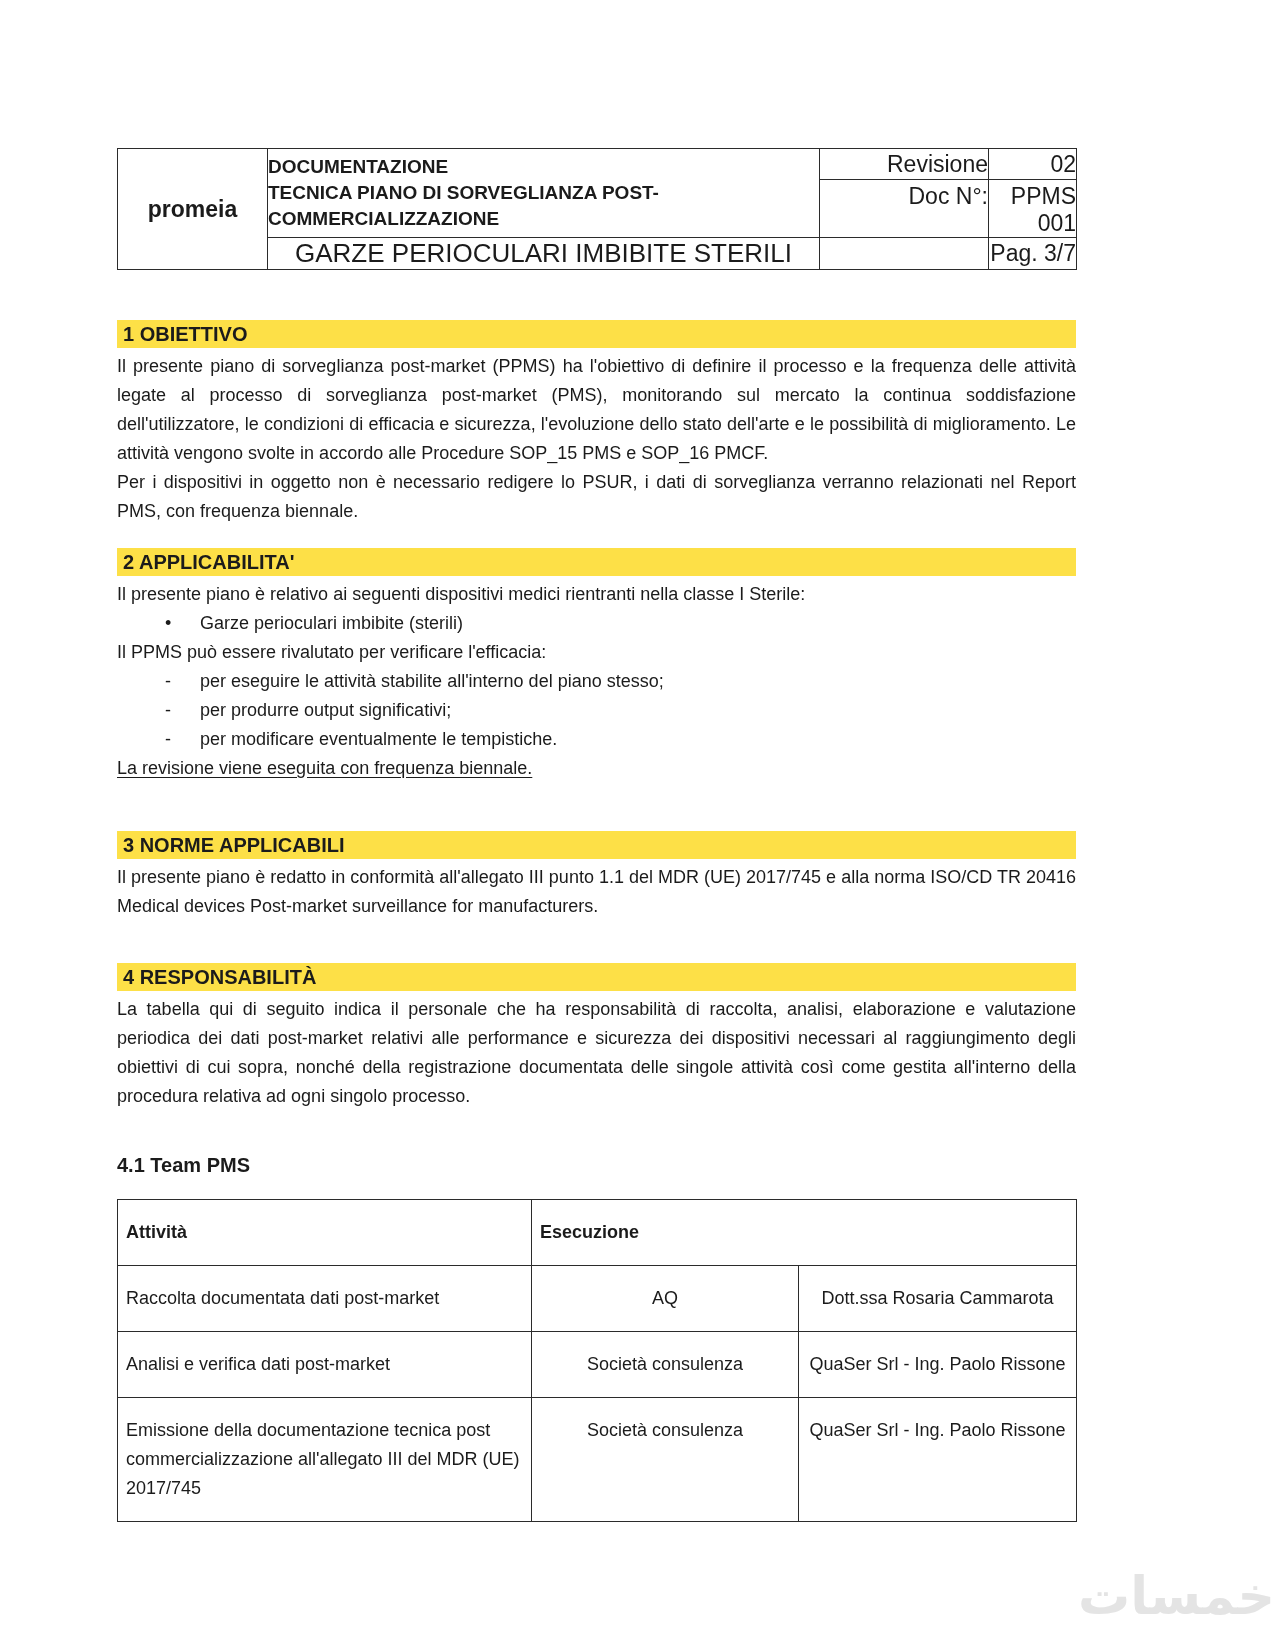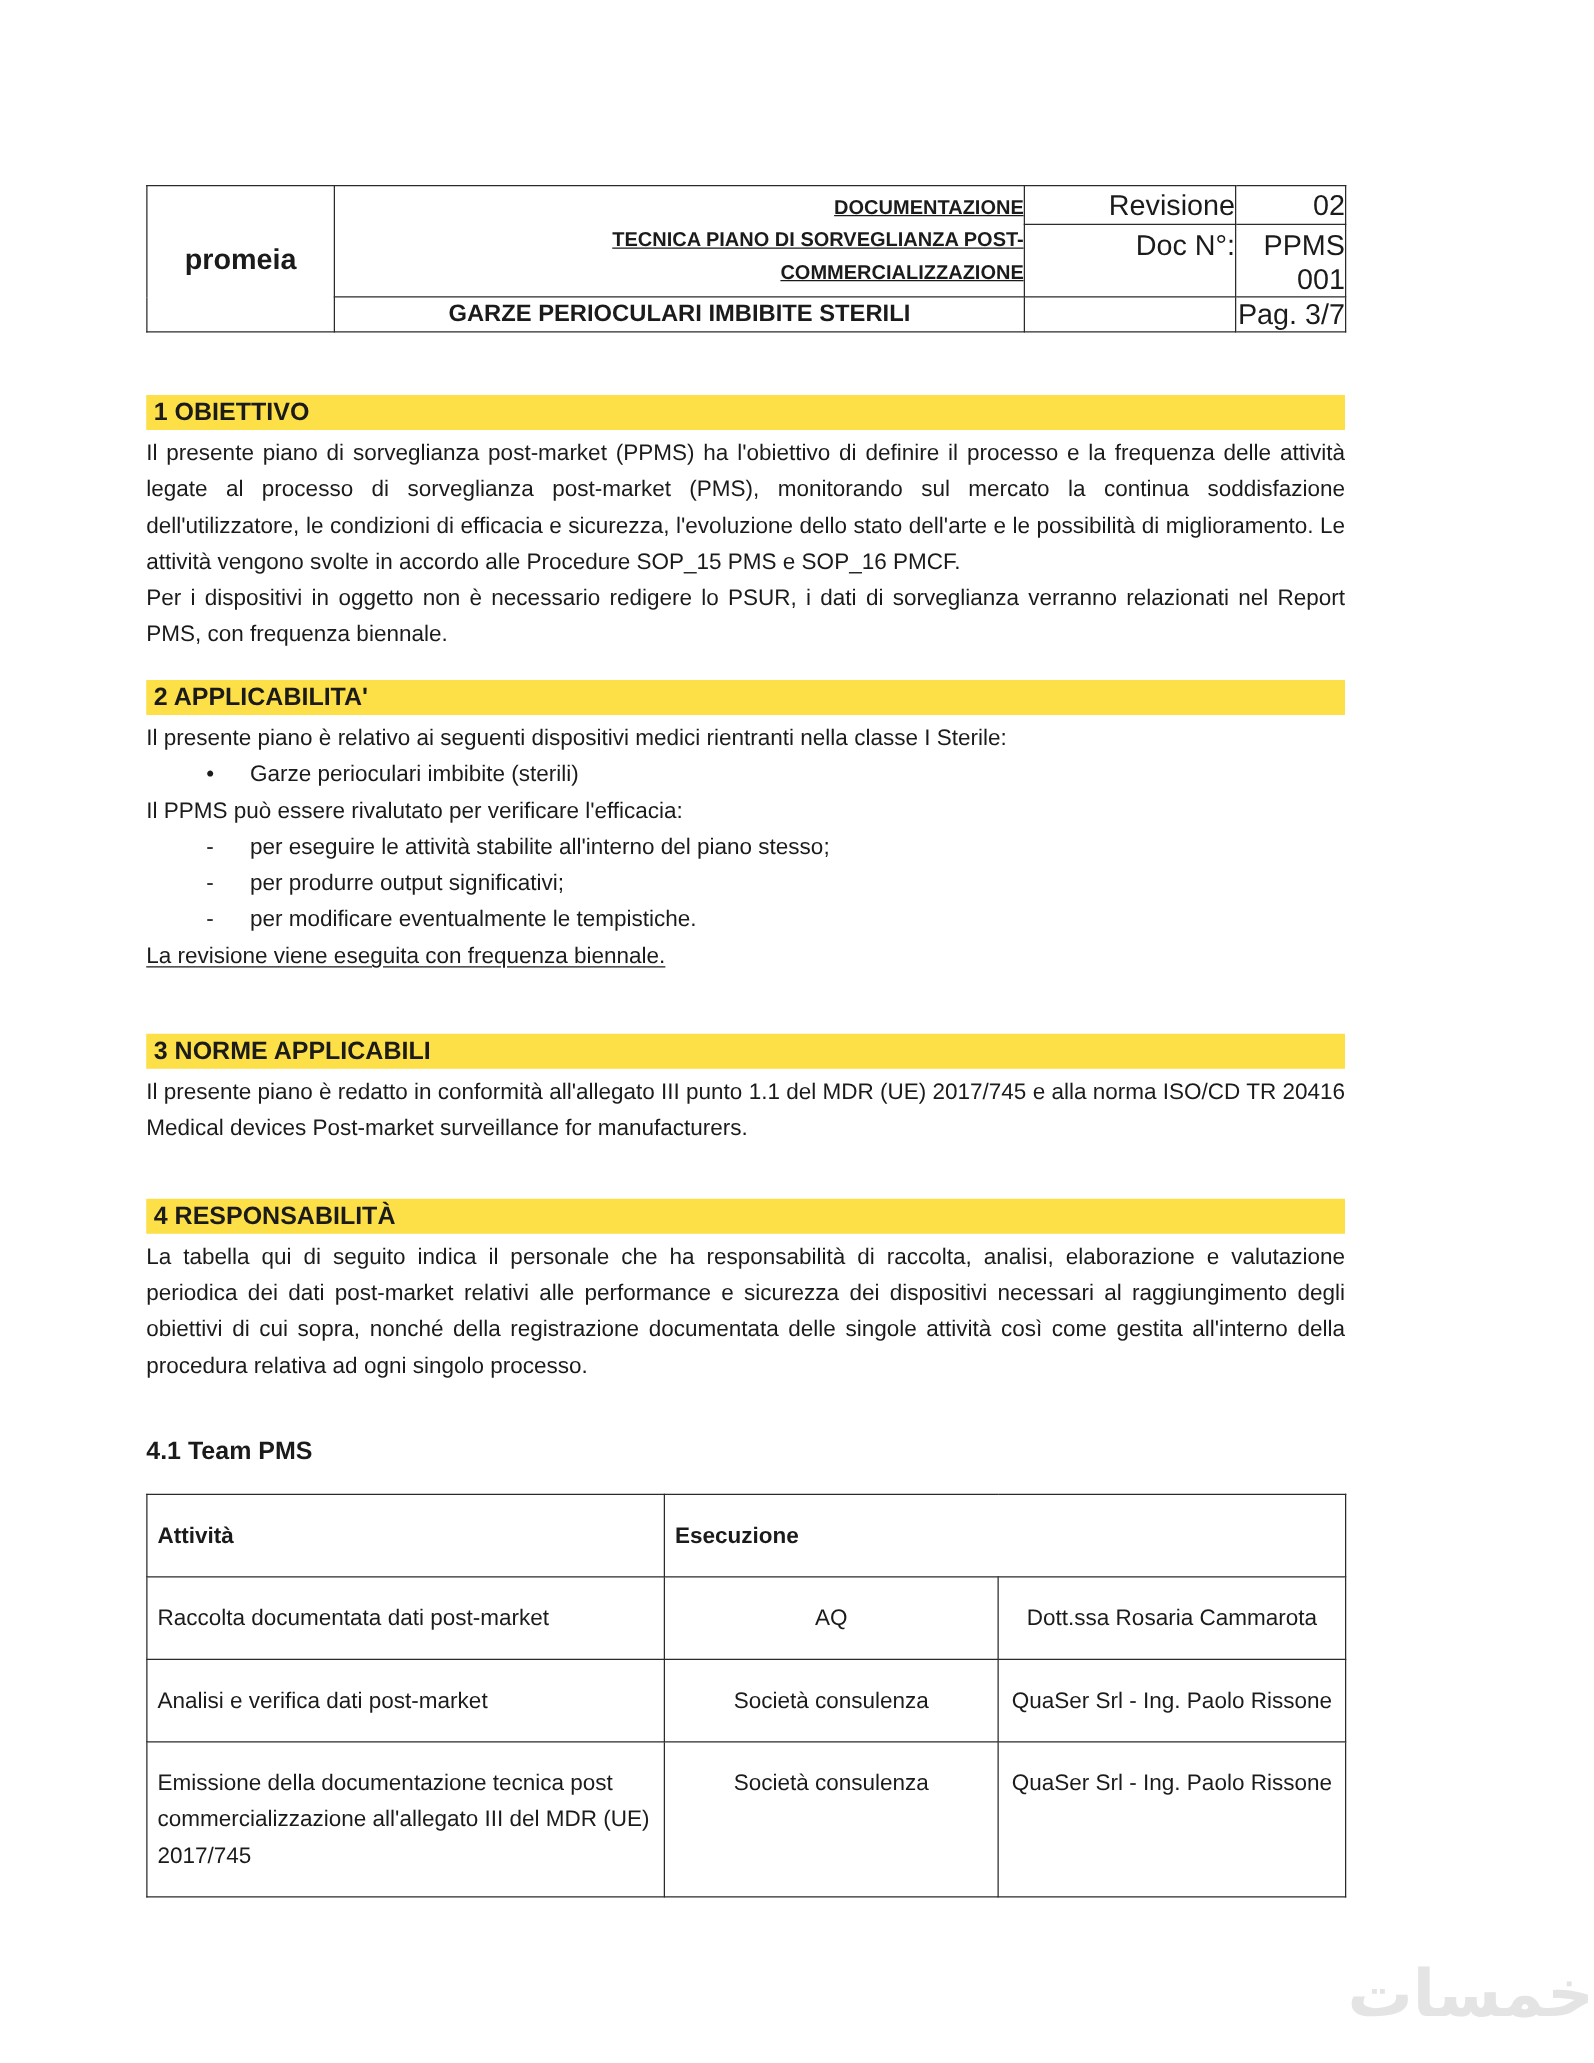--- a/index.html
+++ b/index.html
@@ -31,32 +31,31 @@
     border: 1.5px solid #2b2b2b;
     overflow: hidden;
   }
   .cell-logo {
     text-align: center;
     vertical-align: middle;
     font-weight: bold;
     font-size: 23px;
   }
   .cell-title {
-    text-align: right;
+    text-align: left;
     vertical-align: middle;
     font-weight: bold;
-    font-size: 16px;
-    text-decoration: underline;
+    font-size: 19px;
   }
   .cell-title .title-line { line-height: 26px; }
   .cell-subtitle {
     text-align: center;
     vertical-align: middle;
-    font-weight: bold;
-    font-size: 19px;
+    font-weight: normal;
+    font-size: 26px;
     height: 26px;
   }
   .cell-meta-label, .cell-meta-value {
     text-align: right;
     font-size: 23px;
   }
   .row-rev td { height: 31px; vertical-align: middle; }
   .row-doc td { height: 55px; vertical-align: top; padding-top: 3px; }
   .row-sub td { height: 26px; vertical-align: middle; }
 

